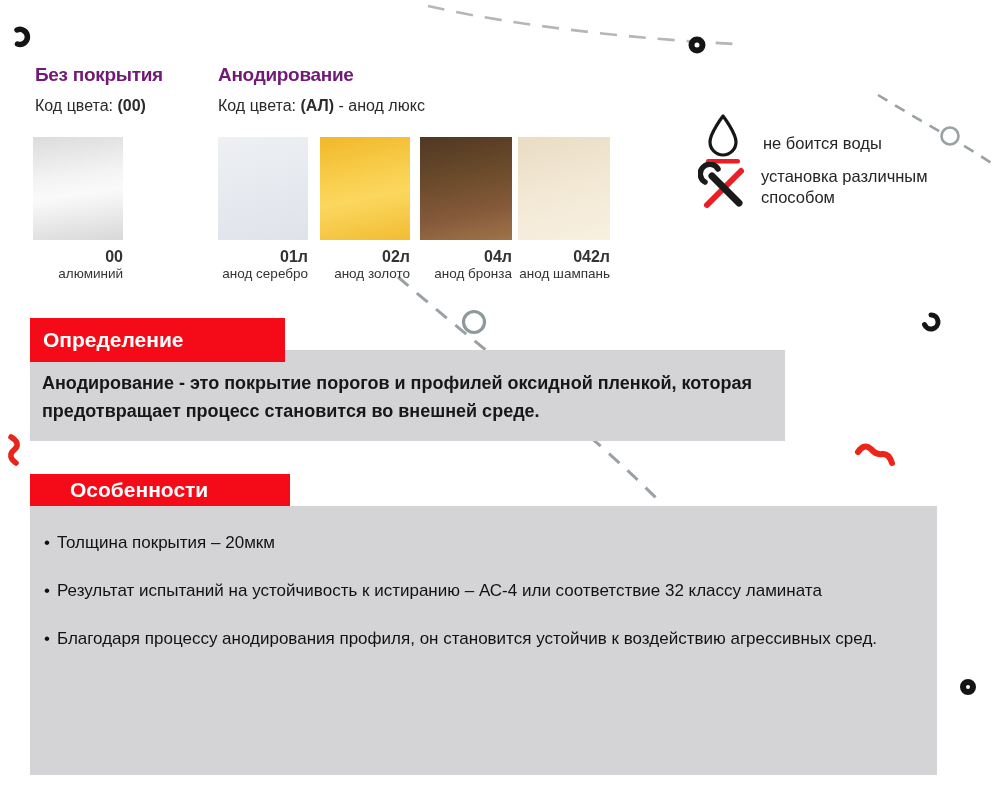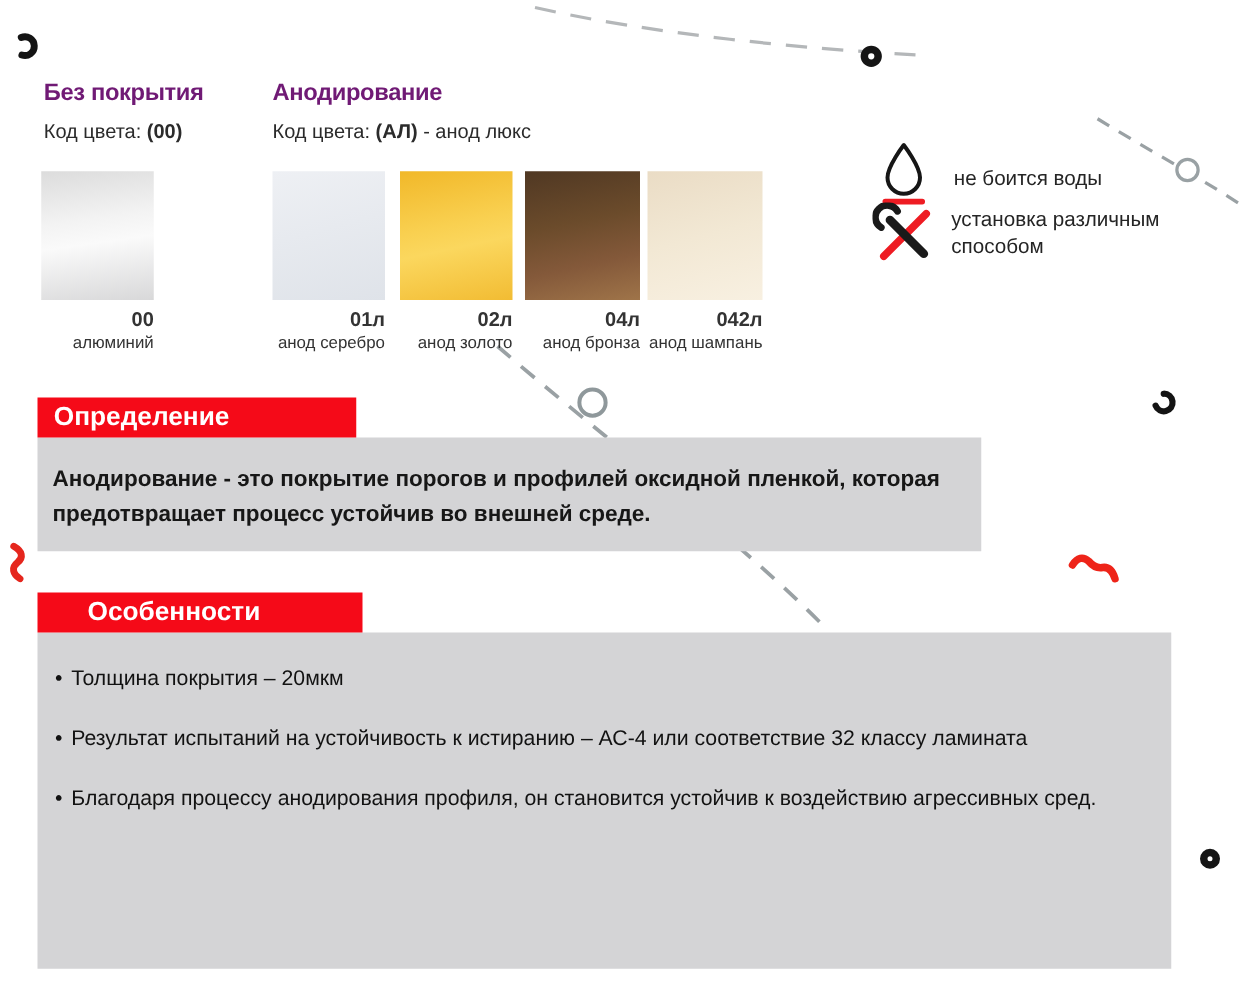--- a/index.html
+++ b/index.html
@@ -111,25 +111,25 @@
   <div class="feature-row" style="left:698px;top:162px;">
     <svg width="50" height="50" viewBox="0 0 50 50">
       <path d="M43,9 L9,43" stroke="#ee1c23" stroke-width="6" stroke-linecap="round"></path>
       <path d="M20,7 A9.5,9.5 0 1 0 7,20" fill="none" stroke="#1a1a1a" stroke-width="5.5" stroke-linecap="round"></path>
       <path d="M14,14 L41,41" stroke="#1a1a1a" stroke-width="7" stroke-linecap="round"></path>
     </svg>
     <div class="feature-text" style="margin:0 0 0 13px;max-width:205px;">установка различным способом</div>
   </div>
 
 
-  <div class="banner" style="left:30px;top:318px;width:255px;height:32px;">
+  <div class="banner" style="left:30px;top:318px;width:255px;height:44px;">
     <span>Определение</span>
   </div>
   <div class="graybox" style="left:30px;top:350px;width:755px;height:91px;">
-    <p class="def-body">Анодирование - это покрытие порогов и профилей оксидной пленкой, которая предотвращает процесс устойчив во внешней среде.</p>
+    <p class="def-body">Анодирование - это покрытие порогов и профилей оксидной пленкой, которая предотвращает процесс становится во внешней среде.</p>
   </div>
 
   <div class="banner" style="left:30px;top:474px;width:260px;height:32px;padding-left:40px;">
     <span>Особенности</span>
   </div>
   <div class="graybox" style="left:30px;top:506px;width:907px;height:269px;">
     <div class="bullets">
       <p><span class="dot">•</span><span>Толщина покрытия – 20мкм</span></p>
       <p><span class="dot">•</span><span>Результат испытаний на устойчивость к истиранию – АС-4 или соответствие 32 классу ламината</span></p>
       <p><span class="dot">•</span><span>Благодаря процессу анодирования профиля, он становится устойчив к воздействию агрессивных сред.</span></p>

